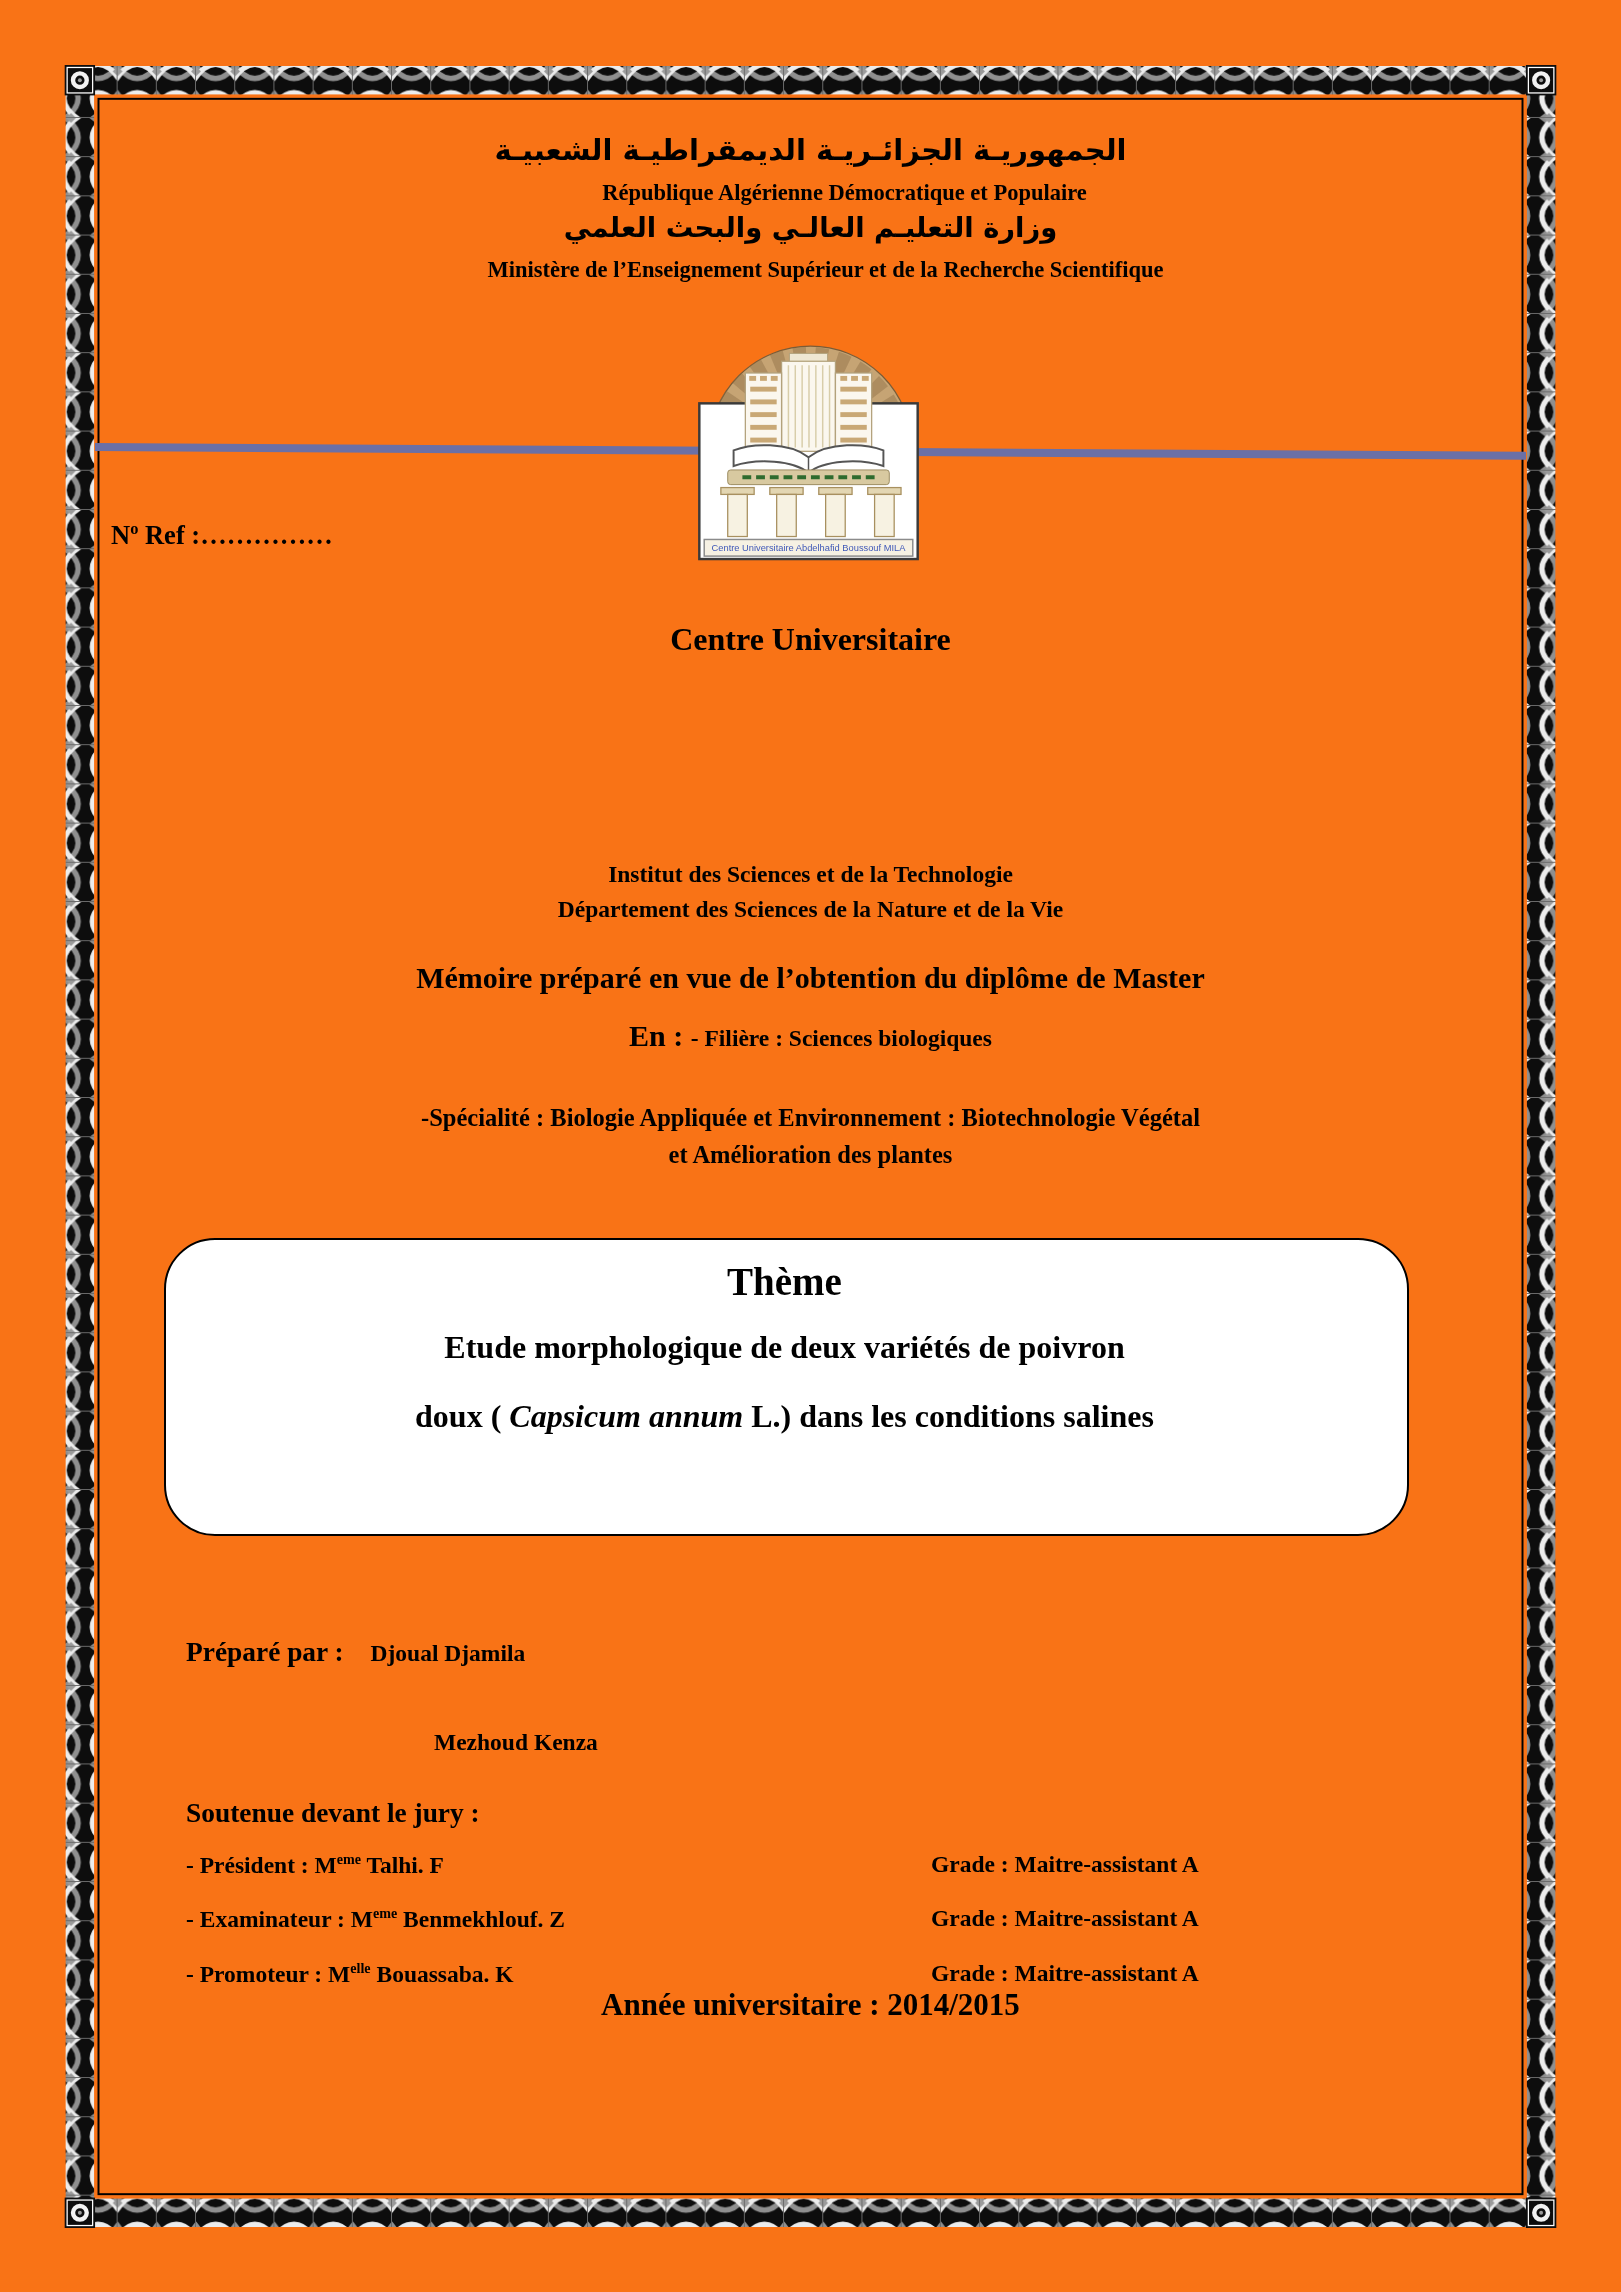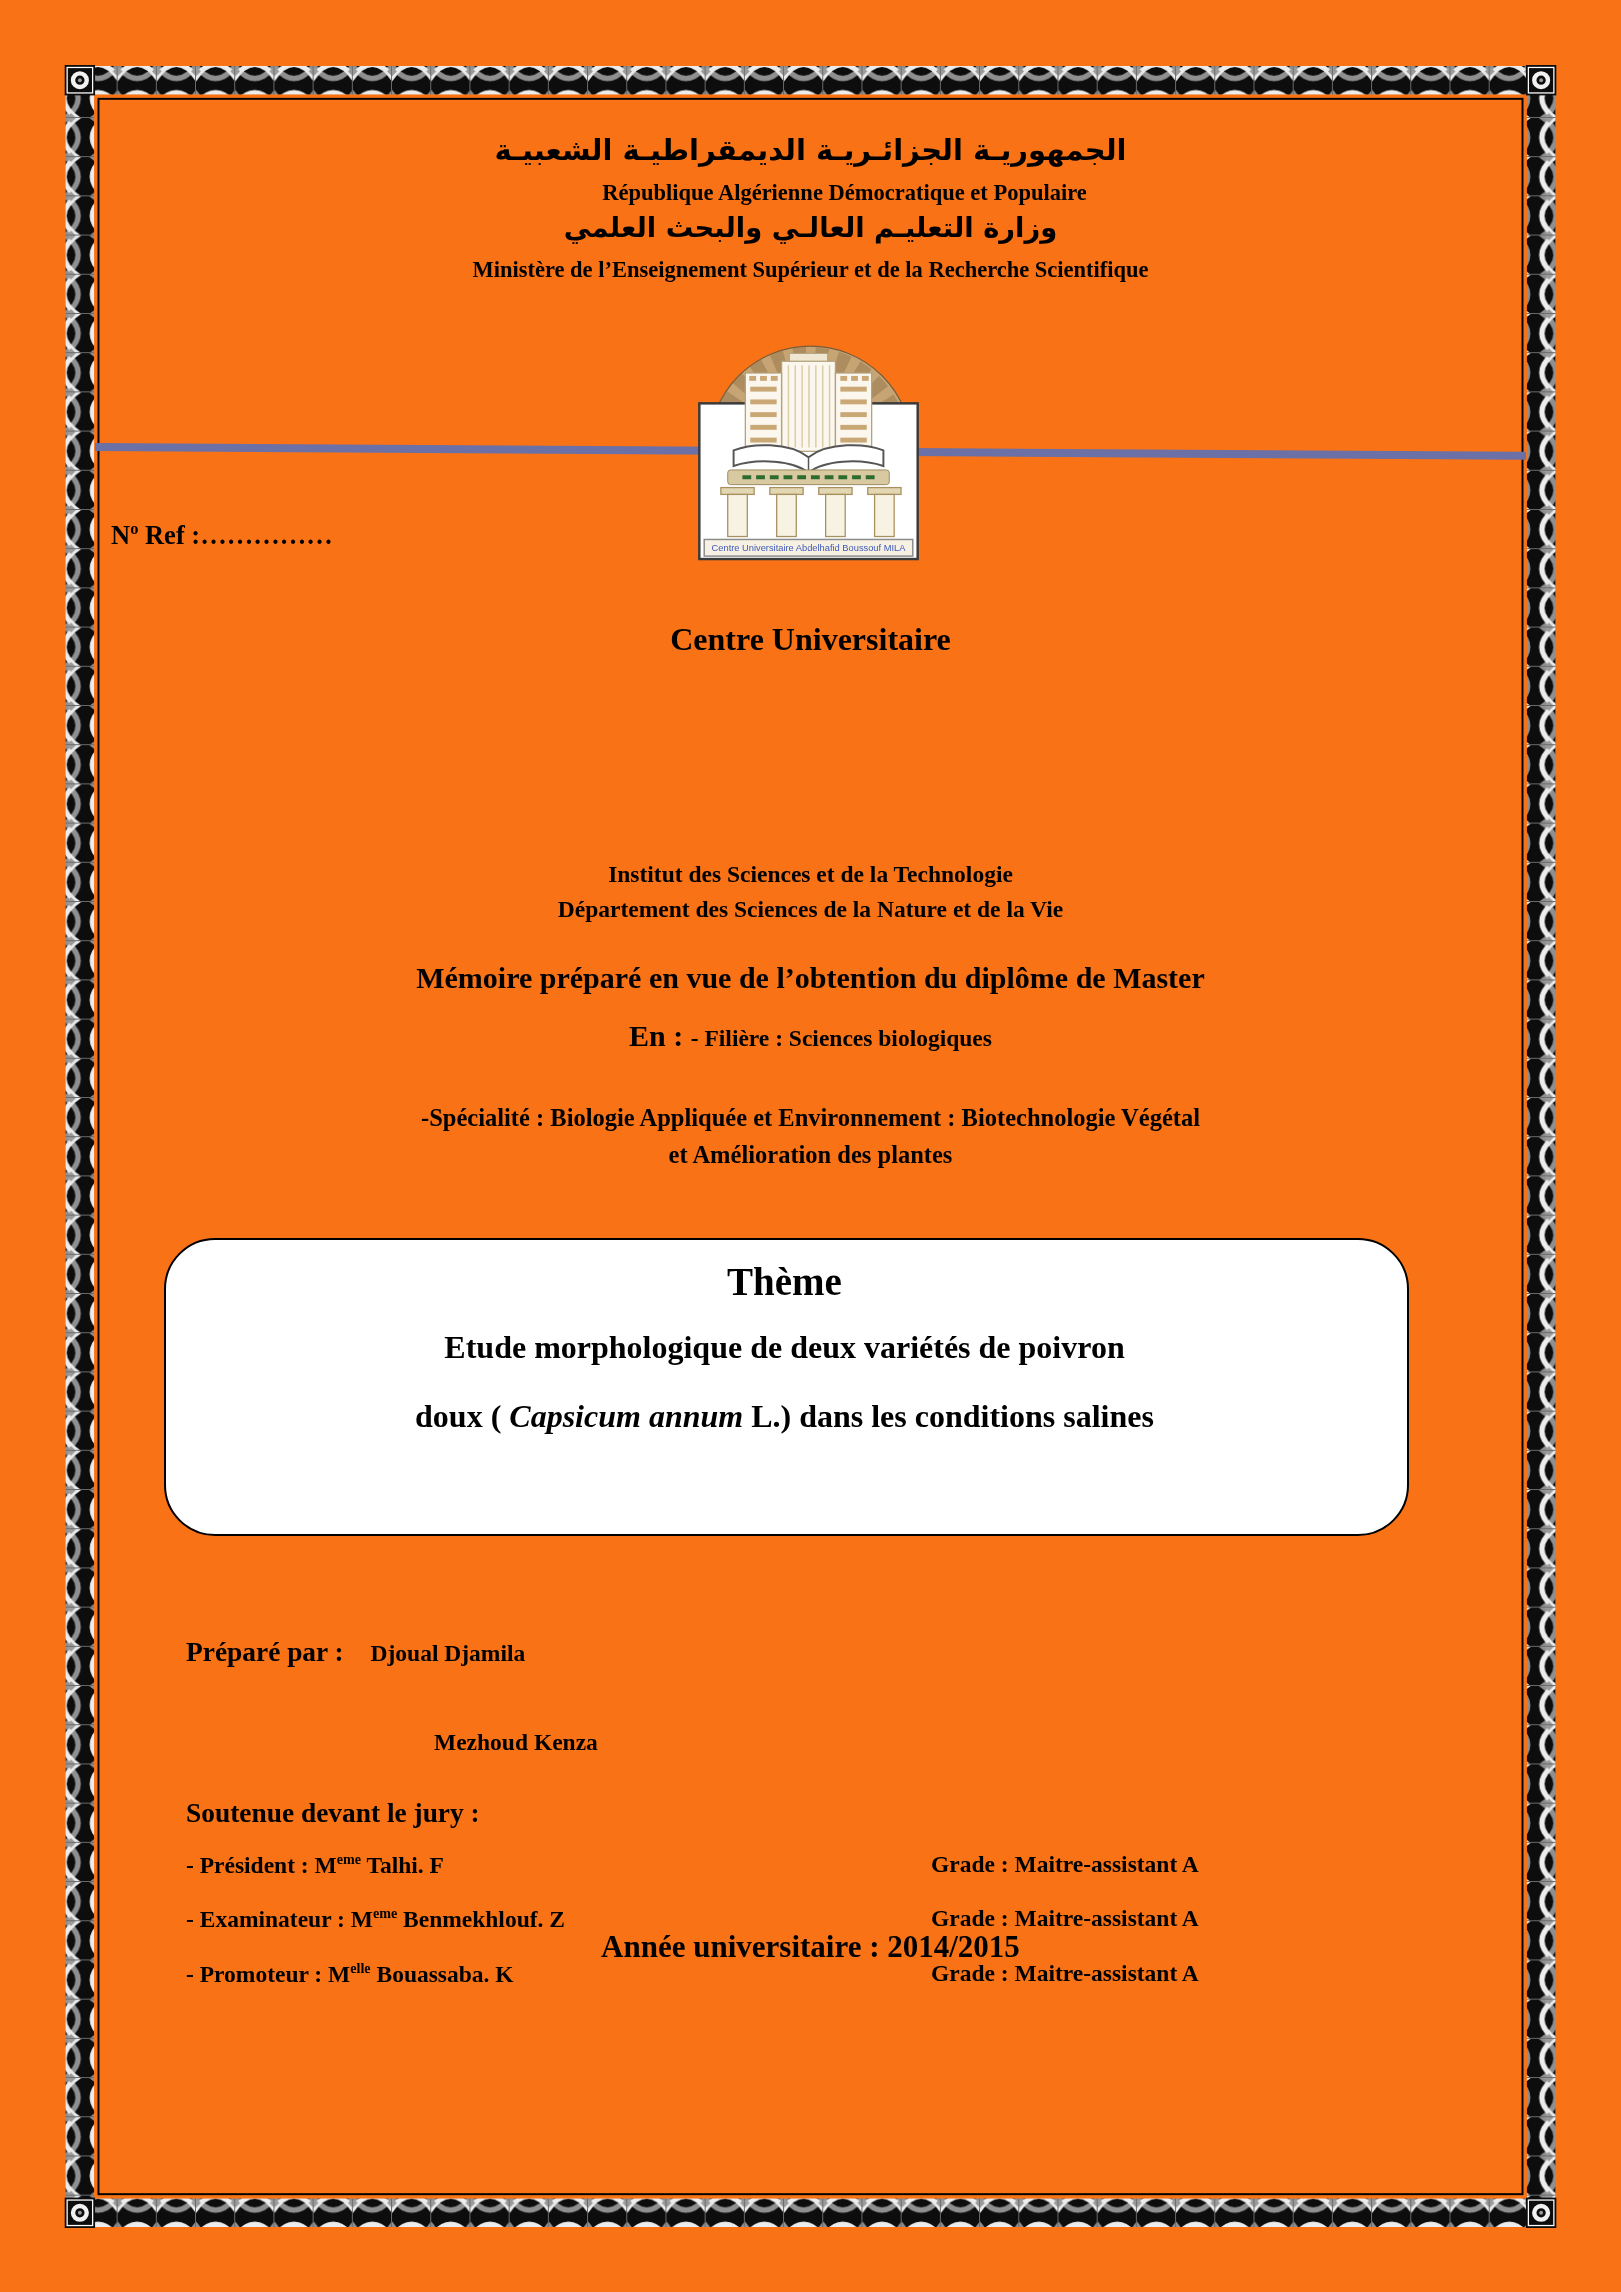--- a/index.html
+++ b/index.html
@@ -29,21 +29,21 @@
   .theme-l1{top:1329px;font-size:32px;}
   .theme-l2{top:1398px;font-size:32px;}
   .prepared{position:absolute;left:186px;top:1637px;font-size:27.4px;font-weight:bold;white-space:nowrap;}
   .prepared .name{font-size:23.5px;margin-left:20px;}
   .mezhoud{position:absolute;left:434px;top:1729px;font-size:23.5px;font-weight:bold;}
   .soutenue{position:absolute;left:186px;top:1798px;font-size:27.4px;font-weight:bold;}
   .jury-row{position:absolute;left:0;width:1621px;height:41px;font-size:23.5px;font-weight:bold;}
   .jury-left{position:absolute;left:186px;white-space:nowrap;}
   .jury-left sup{font-size:0.6em;}
   .jury-grade{position:absolute;left:931px;white-space:nowrap;}
-  .year-line{top:1929px;font-size:31px;}
+  .year-line{top:1987px;font-size:31px;}
 </style>
 </head>
 <body>
 
 <div class="page">
 
   <svg class="frame-svg" width="1621" height="2293" aria-hidden="true" viewBox="0 0 1654 2339">
     <defs>
       <pattern id="hb" width="40" height="29" patternUnits="userSpaceOnUse">
         <rect width="40" height="29" fill="#0d0d0d"></rect>
@@ -89,21 +89,21 @@
       <rect x="1559.5" y="2244.5" width="26" height="26" fill="none" stroke="#fff" stroke-width="1.3"></rect>
       <circle cx="1572.5" cy="2257.5" r="7" fill="none" stroke="#f2f2f2" stroke-width="4.5"></circle>
       <circle cx="1572.5" cy="2257.5" r="2" fill="#999"></circle>
     </g>
     <rect x="100.5" y="100.5" width="1453" height="2138" fill="none" stroke="#000" stroke-width="2"></rect>
   </svg>
 
   <div class="centered arabic" style="top:133px;font-size:29px;">الجمهوريـة الجزائـريـة الديمقراطيـة الشعبيـة</div>
   <div class="centered" style="top:180px;font-size:22.5px;padding-left:34px;">République Algérienne Démocratique et Populaire</div>
   <div class="centered arabic" style="top:212px;font-size:27.4px;">وزارة التعليـم العالـي والبحث العلمي</div>
-  <div class="centered" style="top:257px;font-size:22.5px;">Ministère de l’Enseignement Supérieur et de la Recherche Scientifique</div>
+  <div class="centered" style="top:257px;font-size:22.5px;padding-left:15px;">Ministère de l’Enseignement Supérieur et de la Recherche Scientifique</div>
 
   <div class="accent-line"></div>
 
   <div class="logo-wrap">
     <svg viewBox="0 0 225 240" width="221" height="235">
       <path d="M11,124 A103,103 0 0 1 218,124 L190,124 A75.5,75.5 0 0 0 39,124 Z" fill="#c6a474" stroke="#7a5c38" stroke-width="1.2"></path>
       <path d="M23,124 A89,89 0 0 1 202,124" fill="none" stroke="#8a6b42" stroke-width="26" stroke-dasharray="12 9" opacity="0.42"></path>
       <rect x="1" y="79" width="223" height="159" fill="#ffffff" stroke="#3a3a3a" stroke-width="2.5"></rect>
       <g>
         <rect x="93" y="28" width="39" height="9" fill="#efe7d2" stroke="#b3a27c" stroke-width="1"></rect>

